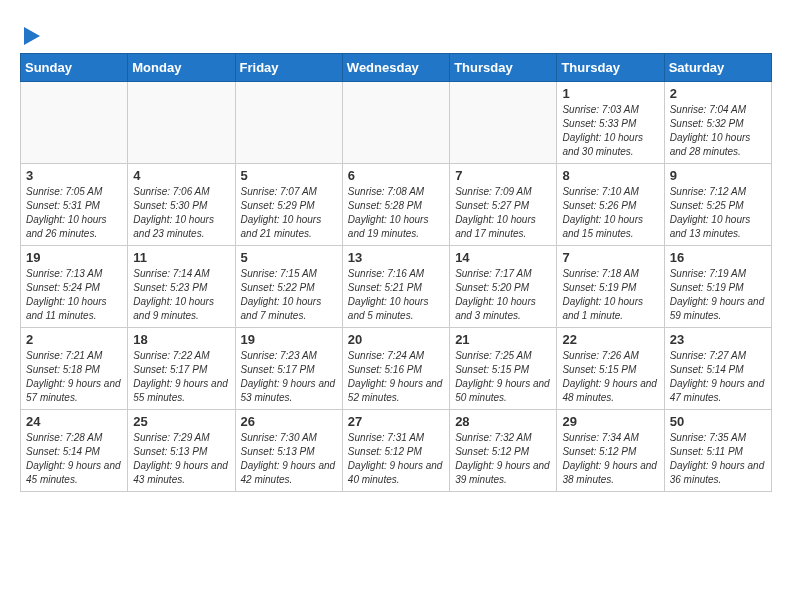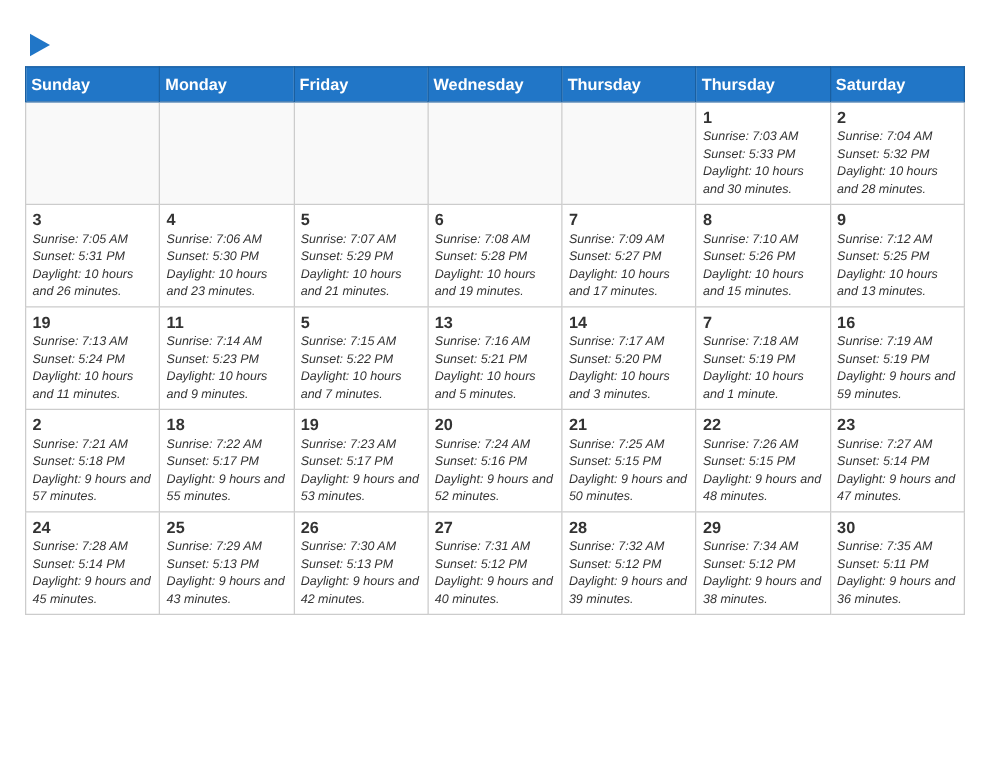--- a/index.html
+++ b/index.html
@@ -230,18 +230,18 @@
         </td>
         <td>
           <div class="day-number">28</div>
           <div class="day-info">Sunrise: 7:32 AM<br>Sunset: 5:12 PM<br>Daylight: 9 hours and 39 minutes.</div>
         </td>
         <td>
           <div class="day-number">29</div>
           <div class="day-info">Sunrise: 7:34 AM<br>Sunset: 5:12 PM<br>Daylight: 9 hours and 38 minutes.</div>
         </td>
         <td>
-          <div class="day-number">30</div>
+          <div class="day-number">50</div>
           <div class="day-info">Sunrise: 7:35 AM<br>Sunset: 5:11 PM<br>Daylight: 9 hours and 36 minutes.</div>
         </td>
       </tr>
     </tbody>
 </table>
 
 </body></html>

